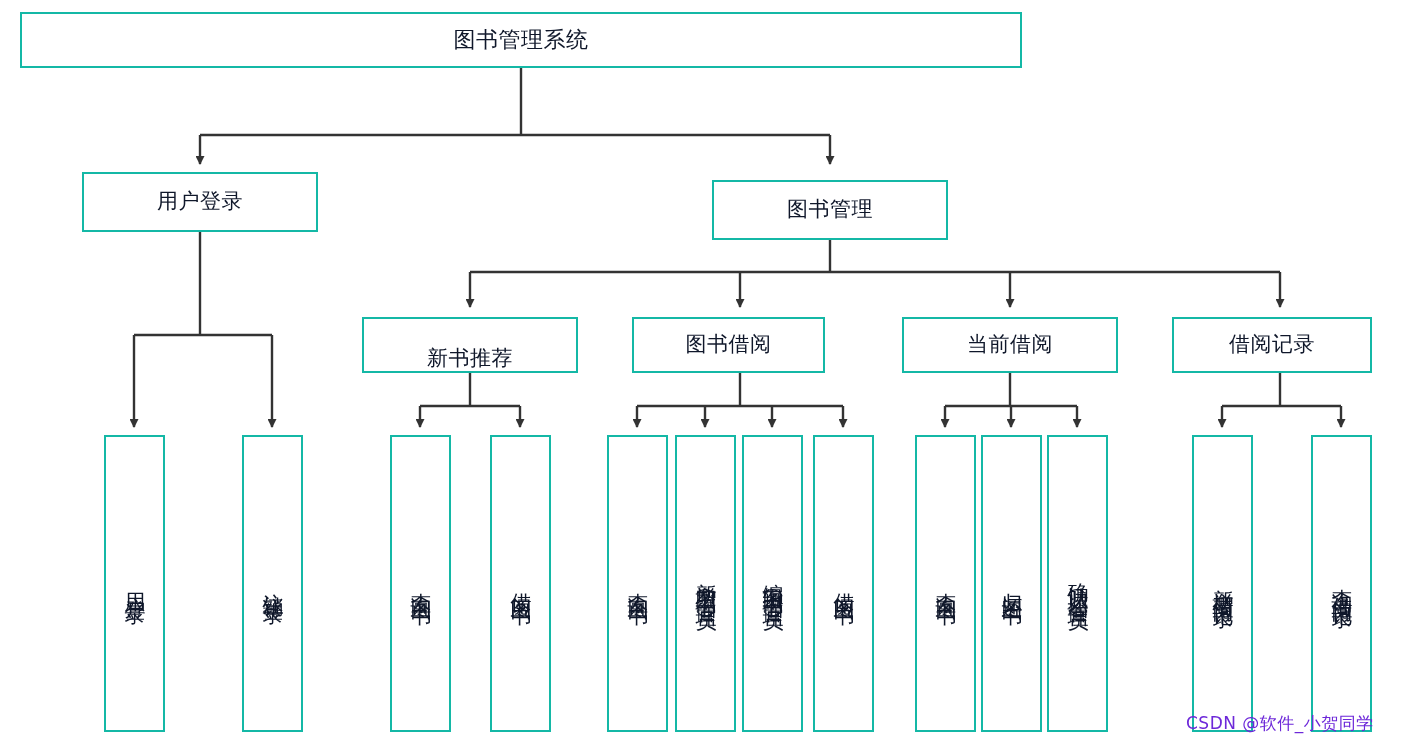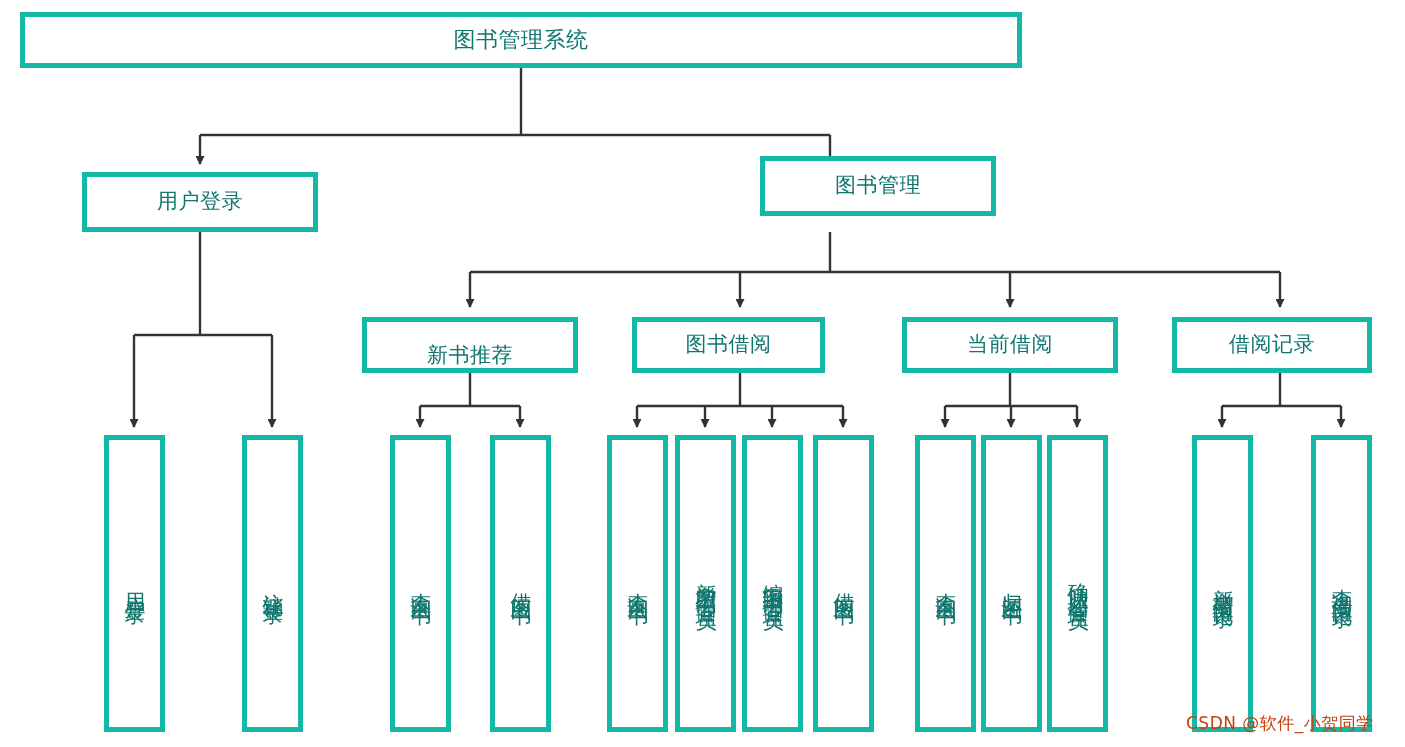--- a/index.html
+++ b/index.html
@@ -14,25 +14,25 @@
     position: relative;
     width: 1405px;
     height: 747px;
     background: #ffffff;
     overflow: hidden;
   }
   .node {
     position: absolute;
     box-sizing: border-box;
     background: #ffffff;
-    border: 5px solid #14b8a6;
+    border: 2px solid #14b8a6;
     display: flex;
     align-items: center;
     justify-content: center;
-    color: #0f766e;
+    color: #0f172a;
   }
   .node .label {
     display: block;
     text-align: center;
     line-height: 1.14;
     white-space: nowrap;
   }
   
   .node.h .label {
     font-size: 21px;
@@ -57,21 +57,21 @@
     top: 0;
     width: 1405px;
     height: 747px;
     pointer-events: none;
   }
   #watermark {
     position: absolute;
     left: 1186px;
     top: 712px;
     font-size: 17px;
-    color: #c2410c;
+    color: #6d28d9;
     white-space: nowrap;
     letter-spacing: 0.5px;
   }
 </style>
 </head>
 <body>
 
 <div id="canvas">
 
   <svg id="edges" viewBox="0 0 1405 747" xmlns="http://www.w3.org/2000/svg">
@@ -124,21 +124,21 @@
     </g>
   </svg>
 
   <div class="node h" id="n-root" style="left:20px; top:12px; width:1002px; height:56px;">
     <span class="label">图书管理系统</span>
   </div>
 
   <div class="node h" style="left:82px; top:172px; width:236px; height:60px;">
     <span class="label">用户登录</span>
   </div>
-  <div class="node h" style="left:712px; top:156px; width:236px; height:60px;margin-left:48px;">
+  <div class="node h" style="left:712px; top:180px; width:236px; height:60px;">
     <span class="label">图书管理</span>
   </div>
 
   <div class="node h" style="left:362px; top:317px; width:216px; height:56px;align-items:flex-end;">
     <span class="label">新书推荐</span>
   </div>
   <div class="node h" style="left:632px; top:317px; width:193px; height:56px;">
     <span class="label">图书借阅</span>
   </div>
   <div class="node h" style="left:902px; top:317px; width:216px; height:56px;">

